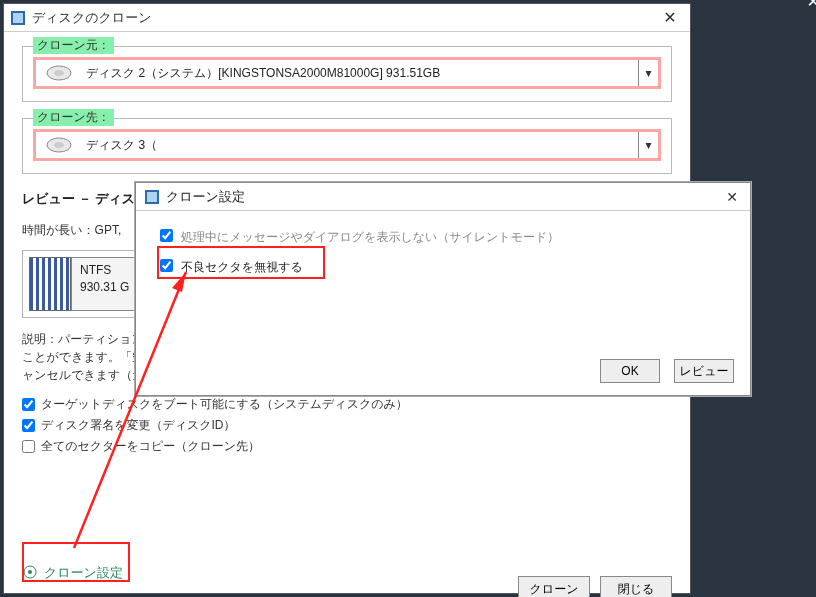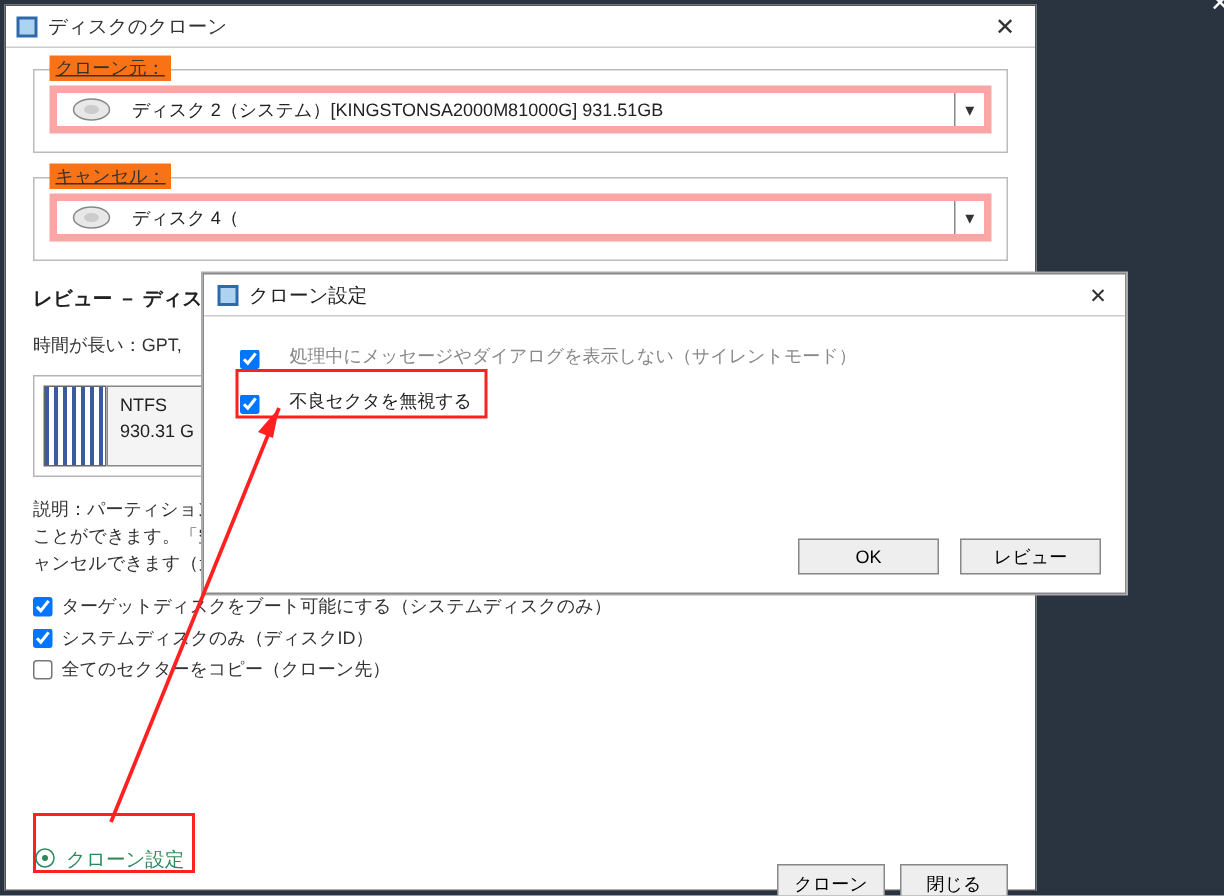--- a/index.html
+++ b/index.html
@@ -13,23 +13,23 @@
   .titlebar {
     height: 28px; background: #fff; border-bottom: 1px solid #ccc;
     display: flex; align-items: center; padding-left: 6px;
   }
   .titlebar .icon { width: 16px; height: 16px; margin-right: 6px; }
   .titlebar .title { flex: 1 1 auto; color: #333; font-size: 13px; }
   .titlebar .close { width: 40px; height: 100%; display:flex; align-items:center; justify-content:center; color:#333; font-size:16px; }
   .content { padding: 14px 18px 10px 18px; position: relative; }
 
   .fieldset { border: 1px solid #bbb; padding: 10px 10px 12px 10px; margin-bottom: 16px; position: relative; }
-  .fieldset .legend { position: absolute; top: -10px; left: 10px; background: #f97316; padding: 0 4px; color:#333;text-decoration:underline; }
-
-  .combo { display:flex; align-items:stretch; height:32px; border:5px solid #fca5a5; }
+  .fieldset .legend { position: absolute; top: -10px; left: 10px; background: #86efac; padding: 0 4px; color:#333; }
+
+  .combo { display:flex; align-items:stretch; height:32px; border:3px solid #fca5a5; }
   .combo .ico { width:46px; display:flex; align-items:center; justify-content:center; background:#fff; }
   .combo .txt { flex:1 1 auto; display:flex; align-items:center; padding-left:4px; color:#222; }
   .combo .arrow { width:20px; display:flex; align-items:center; justify-content:center; border-left:1px solid #888; color:#333; }
 
   .review-hdr { font-size:13px; color:#222; margin: 6px 0 10px 0; font-weight:bold; }
   .fmtrow { display:flex; align-items:center; gap:8px; margin-bottom:8px; }
   .fmtrow .lbl { color:#333; }
   .reset-btn { margin-left:auto; height:24px; padding:0 10px; border:1px solid #888; background:#eee; font-family:inherit; font-size:12px; }
 
   .partbar-wrap { border:1px solid #b5b5b5; padding:6px; margin-bottom:12px; }
@@ -53,24 +53,24 @@
   .dialog {
     position:absolute; left:135px; top:182px; width:616px; height:214px;
     background:#fff; border:1px solid #888; box-shadow:0 0 0 1px #aaa;
     z-index:10;
   }
   .dlg-title { height:28px; display:flex; align-items:center; padding:0 8px; border-bottom:1px solid #ccc; }
   .dlg-title .icon { width:16px; height:16px; margin-right:6px; }
   .dlg-title .t { flex:1 1 auto; color:#222; font-size:13px; }
   .dlg-title .close { width:20px; text-align:center; color:#333; font-size:14px; }
   .dlg-body { padding:12px 24px; }
-  .dlg-chk { display:flex; align-items:flex-end; gap:20px; color:#888; margin:6px 0; }
+  .dlg-chk { display:flex; align-items:flex-start; gap:8px; color:#888; margin:6px 0; }
   .dlg-chk.active { color:#222;margin-top:13px; }
   .dlg-btns { position:absolute; right:16px; bottom:12px; display:flex; gap:14px; }
-  .dlg-btns button { height:24px; width:94px; border:1px solid #888; background:#eee; font-family:inherit; font-size:12px;margin-top:16px; }
+  .dlg-btns button { height:24px; width:60px; border:1px solid #888; background:#eee; font-family:inherit; font-size:12px;margin-top:16px; }
 
   
   .annot-box1 { position:absolute; left:157px; top:246px; width:168px; height:33px; border:2px solid #ff2020; z-index:20; pointer-events:none; }
   .annot-box2 { position:absolute; left:22px; top:542px; width:108px; height:40px; border:2px solid #ff2020; z-index:20; pointer-events:none; }
   .annot-arrow { position:absolute; left:34px; top:248px; width:180px; height:320px; z-index:20; pointer-events:none; }
   .extra-x { position:absolute; right:-4px; top:-8px; color:#fff; font-size:16px; z-index:5; }
   
   .disk-icon { width:28px; height:18px; }
 </style>
 </head>
@@ -100,29 +100,29 @@
               <ellipse cx="14" cy="9" rx="12" ry="7" fill="#e8e8e8" stroke="#888"></ellipse>
               <ellipse cx="14" cy="9" rx="5" ry="3" fill="#ccc"></ellipse>
             </svg>
         </div>
         <div class="txt">ディスク 2（システム）[KINGSTONSA2000M81000G]    931.51GB</div>
         <div class="arrow">▾</div>
       </div>
     </div>
 
     <div class="fieldset">
-      <div class="legend">キャンセル：</div>
+      <div class="legend">クローン先：</div>
       <div class="combo">
         <div class="ico">
           <svg class="disk-icon" viewBox="0 0 28 18">
               <ellipse cx="14" cy="9" rx="12" ry="7" fill="#e8e8e8" stroke="#888"></ellipse>
               <ellipse cx="14" cy="9" rx="5" ry="3" fill="#ccc"></ellipse>
             </svg>
         </div>
-        <div class="txt">ディスク 4（</div>
+        <div class="txt">ディスク 3（</div>
         <div class="arrow">▾</div>
       </div>
     </div>
 
     <div class="review-hdr">レビュー － ディスク</div>
 
     <div class="fmtrow">
       <span class="lbl">時間が長い：GPT,</span>
       <button class="reset-btn">期設定に戻す</button>
     </div>
@@ -138,21 +138,21 @@
     </div>
 
     <div class="desc">説明：パーティションの境界線をマウスで動かすことによって、各パーティションのサイズと開始/終了位置を調整することができます。「空き領域」をクリックすると、新しいボリュームを作成することができ、再度クリックすると、キャンセルできます（元のパーティションは削除できません）。</div>
 
     <label class="chk">
       <input type="checkbox" checked="" style="">
       <span>ターゲットディスクをブート可能にする（システムディスクのみ）</span>
     </label>
     <label class="chk">
       <input type="checkbox" checked="" style="">
-      <span>システムディスクのみ（ディスクID）</span>
+      <span>ディスク署名を変更（ディスクID）</span>
     </label>
     <label class="chk">
       <input type="checkbox" style="">
       <span>全てのセクターをコピー（クローン先）</span>
     </label>
 
   </div>
 
   <div class="footer">
     <a class="link">

